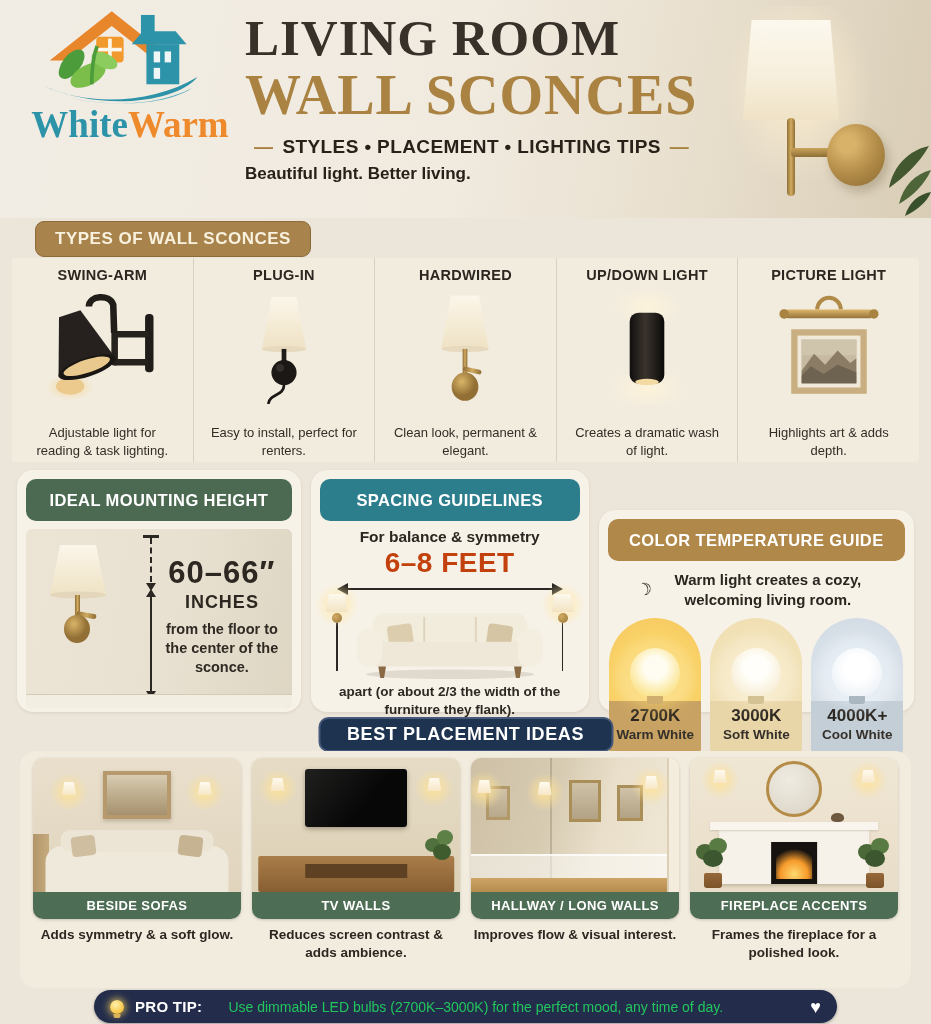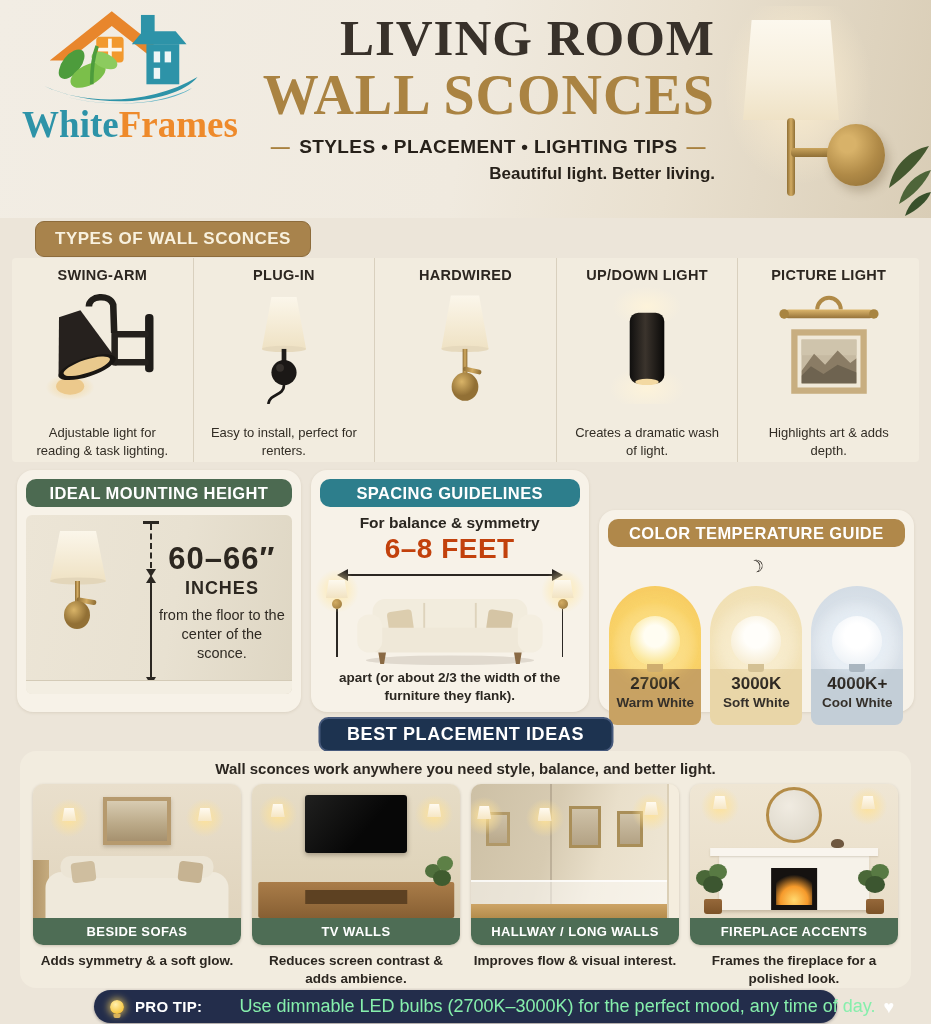--- a/index.html
+++ b/index.html
@@ -9,21 +9,21 @@
 
   
   .header { position:absolute; left:0; top:0; width:100%; height:218px;
     background:linear-gradient(100deg,#f2ede4 0%,#f0eadf 50%,#e9e0cf 72%,#d9cdb6 100%); }
   .logo { position:absolute; left:10px; top:4px; width:240px; text-align:center; }
   .logo svg { display:block; margin:0 auto; }
   .logo-text { font-family:"Liberation Serif", serif; font-weight:bold; font-size:37px; line-height:1; margin-top:-2px; }
   .logo-text .home { color:#2d93a8; }
   .logo-text .decor { color:#ee8a2b; }
 
-  .title-block { position:absolute; left:245px; top:12px; width:470px; text-align:right; }
+  .title-block { position:absolute; left:245px; top:12px; width:470px; text-align:left; }
   .title1 { font-family:"Liberation Serif", serif; font-weight:bold; font-size:51px; line-height:1.02; color:#38312a; letter-spacing:1px; }
   .title2 { font-family:"Liberation Serif", serif; font-weight:bold; font-size:56px; line-height:1.0; color:#aa8342; letter-spacing:1px; margin-top:3px; }
   .subtitle { margin-top:13px; font-size:19px; font-weight:bold; color:#27211a; letter-spacing:0.4px; }
   .subtitle .dash { color:#a8813f; margin:0 9px; }
   .tagline { margin-top:6px; font-size:17px; font-weight:bold; color:#27211a; }
 
   .hero-sconce { position:absolute; right:36px; top:6px; width:180px; height:208px; }
   .hero-glow { position:absolute; left:8px; top:0; width:150px; height:180px;
     background:radial-gradient(ellipse at 50% 45%, rgba(255,240,210,0.9), rgba(255,240,210,0) 70%); }
   .hero-shade { position:absolute; left:28px; top:14px; width:96px; height:100px;
@@ -47,41 +47,41 @@
   .type-name { font-weight:bold; font-size:14.5px; color:#2c2620; letter-spacing:0.3px; }
   .type-img { height:120px; display:flex; align-items:center; justify-content:center; margin-top:2px; }
   .type-desc { margin-top:auto; margin-bottom:3px; font-size:13px; font-weight:500; color:#322d25; text-align:center; line-height:1.33; max-width:150px; }
 
   
   .mid-row { position:absolute; left:17px; top:470px; width:897px; height:242px; display:flex; gap:10px; }
   .panel { background:#f7f2e8; border-radius:16px; padding:9px; box-shadow:0 1px 3px rgba(120,100,70,0.15); }
   .panel-mounting { width:287px; }
   .panel-spacing { width:281px; }
   .panel-color { width:319px;margin-top:40px; }
-  .panel-head { height:28px; border-radius:10px; display:flex; align-items:center; justify-content:center;
+  .panel-head { height:42px; border-radius:10px; display:flex; align-items:center; justify-content:center;
     color:#fff; font-weight:bold; font-size:16.5px; letter-spacing:0.4px; }
   .head-green { background:#4c6a51; }
   .head-teal { background:#2d7e8c; }
   .head-gold { background:#b0884a; }
 
   .mount-body { position:relative; height:179px; margin-top:8px; border-radius:6px; overflow:hidden;
     background:linear-gradient(100deg,#ece5d6 0%,#e8e1d1 55%,#ded6c3 100%); }
   .mount-body::after { content:""; position:absolute; left:0; right:0; bottom:0; height:13px;
     background:#f3eee2; border-top:1px solid #d4cbb7; }
   .mount-sconce { position:absolute; left:18px; top:12px; }
   .m-cap { position:absolute; left:117px; top:6px; width:16px; height:3px; background:#2b2722; }
   .m-dash { position:absolute; left:124px; top:9px; height:44px; border-left:2px dashed #2b2722; }
   .m-arr { position:absolute; width:0; height:0; border-left:5px solid transparent; border-right:5px solid transparent; }
   .m-arr.down { border-top:8px solid #2b2722; }
   .m-arr.up { border-bottom:8px solid #2b2722; }
   .m-solid { position:absolute; left:124px; top:68px; height:95px; border-left:2px solid #2b2722; }
   .mount-text { position:absolute; left:130px; right:4px; top:26px; text-align:center; }
   .mount-value { font-size:31px; font-weight:bold; color:#2c2720; letter-spacing:1px; }
   .mount-unit { font-size:18px; font-weight:bold; color:#2c2720; letter-spacing:1px; margin-top:1px; }
-  .mount-desc { margin-top:7px; font-size:14.5px; font-weight:400; line-height:1.32; color:#2f2a23; }
+  .mount-desc { margin-top:7px; font-size:14.5px; font-weight:700; line-height:1.32; color:#2f2a23; }
 
   .sp-body { text-align:center; margin-top:7px; }
   .sp-intro { font-size:15.5px; font-weight:bold; color:#2a2620; }
   .sp-value { font-size:28px; font-weight:bold; color:#c2410c; letter-spacing:0.5px; margin-top:1px; }
   .sp-arrow { position:relative; width:206px; height:2px; background:#2b2722; margin:9px auto 4px; }
   .sp-arrow::before, .sp-arrow::after { content:""; position:absolute; top:-5px; width:0; height:0;
     border-top:6px solid transparent; border-bottom:6px solid transparent; }
   .sp-arrow::before { left:-10px; border-right:11px solid #2b2722; }
   .sp-arrow::after { right:-10px; border-left:11px solid #2b2722; }
   .sofa-scene { position:relative; height:86px; }
@@ -209,21 +209,21 @@
 
   
   .protip { position:absolute; left:94px; right:94px; top:990px; height:33px; background:#232d4b;
     border-radius:17px; display:flex; align-items:center; padding:0 16px; box-shadow:0 1px 3px rgba(30,30,50,0.4); }
   .bulb-icon { position:relative; width:14px; height:14px; border-radius:50%;
     background:radial-gradient(circle at 40% 32%, #fff0ad, #f7c948 65%, #eaa92f 100%);
     box-shadow:0 0 7px 2px rgba(250,210,90,0.7); flex:0 0 auto; }
   .bulb-icon::after { content:""; position:absolute; left:50%; bottom:-4px; transform:translateX(-50%);
     width:7px; height:4px; background:#d9b25a; border-radius:0 0 2px 2px; }
   .protip-label { color:#fff; font-weight:bold; font-size:15px; letter-spacing:0.3px; margin-left:11px; white-space:nowrap; }
-  .protip-text { color:#86efac; font-size:18px; font-weight:500; margin-left:37px; flex:1; white-space:nowrap; }
+  .protip-text { color:#22c55e; font-size:14px; font-weight:500; margin-left:26px; flex:1; white-space:nowrap; }
   .heart-icon { color:#ffffff; font-size:18px; line-height:1; margin-left:8px; }
 </style>
 </head>
 <body>
 
 <div class="canvas">
 
   <div class="header">
     <div class="logo">
       <svg width="190" height="104" viewBox="0 0 200 114">
@@ -237,21 +237,21 @@
         <rect x="126" y="52" width="7" height="12" fill="#eef6f6"></rect>
         <rect x="138" y="52" width="7" height="12" fill="#eef6f6"></rect>
         <rect x="126" y="70" width="7" height="12" fill="#eef6f6"></rect>
         <ellipse cx="36" cy="66" rx="19" ry="10" fill="#4d9c3c" transform="rotate(-52 36 66)"></ellipse>
         <ellipse cx="54" cy="78" rx="21" ry="11" fill="#7bbf4a" transform="rotate(-28 54 78)"></ellipse>
         <ellipse cx="72" cy="62" rx="15" ry="8" fill="#8ccb5e" transform="rotate(24 72 62)"></ellipse>
         <path d="M58 88 C58 70 60 56 64 46" stroke="#4d9c3c" stroke-width="4" fill="none"></path>
         <path d="M6 90 C52 112 124 110 174 80 C152 108 68 118 6 90 Z" fill="#2d93a8"></path>
         <path d="M24 100 C70 114 130 112 168 92 C140 112 70 114 24 100 Z" fill="#57b0c4"></path>
       </svg>
-      <div class="logo-text"><span class="home">White</span><span class="decor">Frames</span></div>
+      <div class="logo-text"><span class="home">White</span><span class="decor">Warm</span></div>
     </div>
 
     <div class="title-block">
       <div class="title1">LIVING ROOM</div>
       <div class="title2">WALL SCONCES</div>
       <div class="subtitle"><span class="dash">—</span><span>STYLES • PLACEMENT • LIGHTING TIPS</span><span class="dash">—</span></div>
       <div class="tagline">Beautiful light. Better living.</div>
     </div>
 
     <div class="hero-sconce">
@@ -335,20 +335,21 @@
                 <stop offset="100%" stop-color="#927035"></stop>
               </radialGradient>
           </defs>
           <polygon points="62,12 98,12 110,80 50,80" fill="url(#cream2)"></polygon>
           <ellipse cx="80" cy="80" rx="30" ry="4" fill="#e6d9bd"></ellipse>
           <rect x="77" y="80" width="6" height="34" fill="url(#brassV)"></rect>
           <rect x="78" y="102" width="24" height="6" rx="3" fill="url(#brassV)" transform="rotate(12 78 102)"></rect>
           <ellipse cx="80" cy="128" rx="17" ry="18" fill="url(#brassP)"></ellipse>
         </svg>
       </div>
+      <div class="type-desc">Clean look, permanent &amp; elegant.</div>
     </div>
 
     <div class="type-col">
       <div class="type-name">UP/DOWN LIGHT</div>
       <div class="type-img">
         <svg width="150" height="118" viewBox="0 0 160 150">
           <defs>
             <radialGradient id="wash">
                 <stop offset="0%" stop-color="#fdf3da"></stop>
                 <stop offset="100%" stop-color="#fdf3da" stop-opacity="0"></stop>
@@ -464,20 +465,21 @@
         <div class="sp-desc">apart (or about 2/3 the width of the furniture they flank).</div>
       </div>
     </div>
 
     <div class="panel panel-color">
       <div class="panel-head head-gold">
           <span>COLOR TEMPERATURE GUIDE</span>
         </div>
       <div class="ct-intro">
         <span class="ct-moon">☽</span>
+        <span class="ct-intro-text">Warm light creates a cozy, welcoming living room.</span>
       </div>
       <div class="arches">
         <div class="arch arch-warm">
           <div class="arch-top"></div>
           <div class="bulb bulb-warm"></div>
           <div class="arch-strip">
             <div class="k-label">2700K</div>
             <div class="k-sub">Warm White</div>
           </div>
         </div>
@@ -497,21 +499,20 @@
             <div class="k-sub">Cool White</div>
           </div>
         </div>
       </div>
     </div>
   </div>
 
   <div class="placement-badge"><span>BEST PLACEMENT IDEAS</span></div>
 
   <div class="placement-section">
-    <div class="placement-intro">Wall sconces work anywhere you need style, balance, and better light.</div>
     <div class="pcards">
 
       <div class="pcol">
         <div class="pcard">
           <div class="photo scene-sofa">
             <div class="wall-sconce" style="left:14%; top:24px;">
                 <div class="sh"></div>
               </div>
             <div class="wall-sconce" style="right:14%; top:24px;">
                 <div class="sh"></div>

